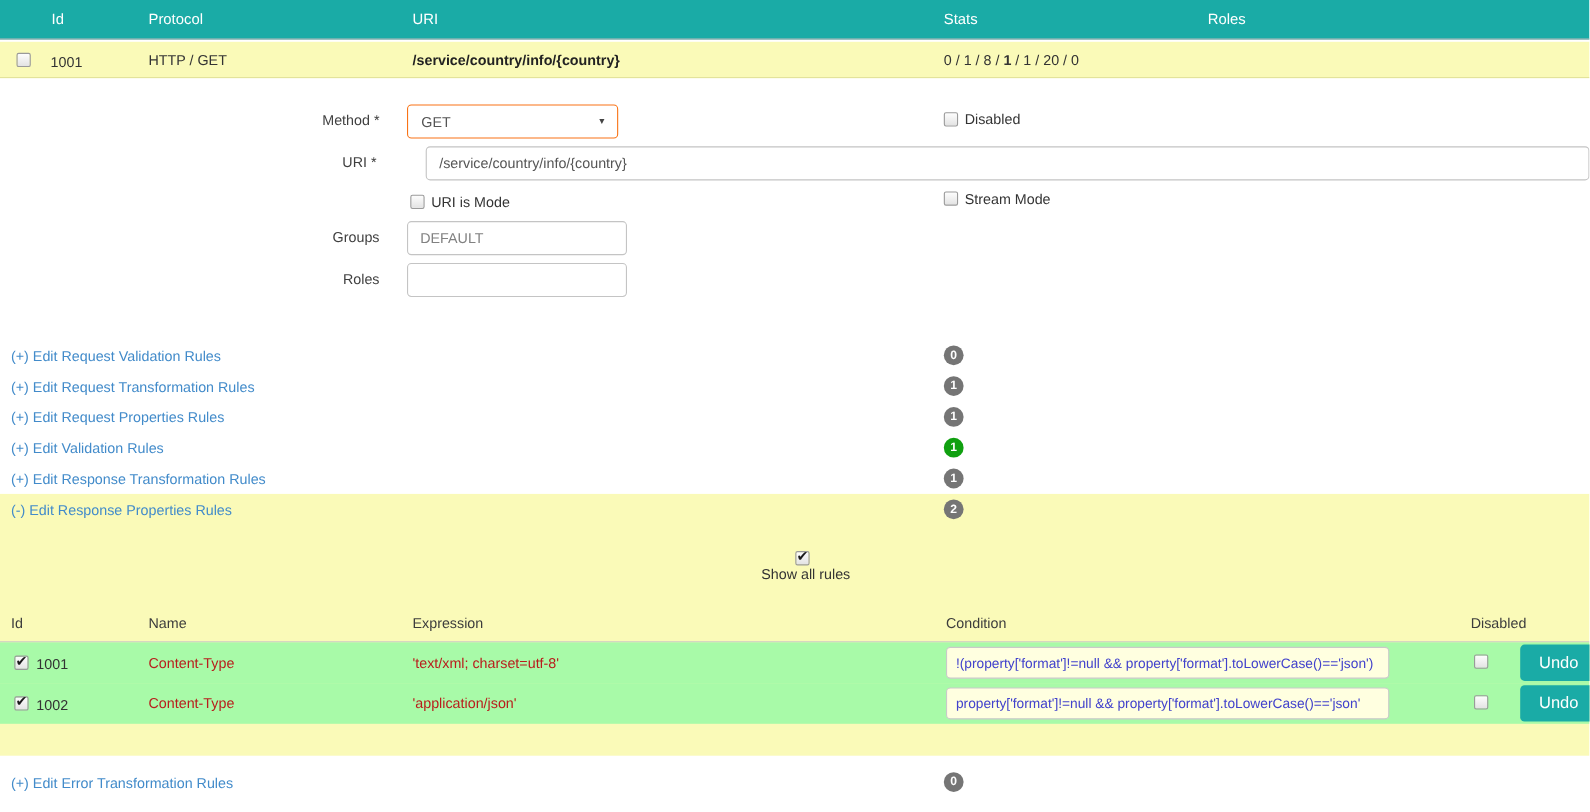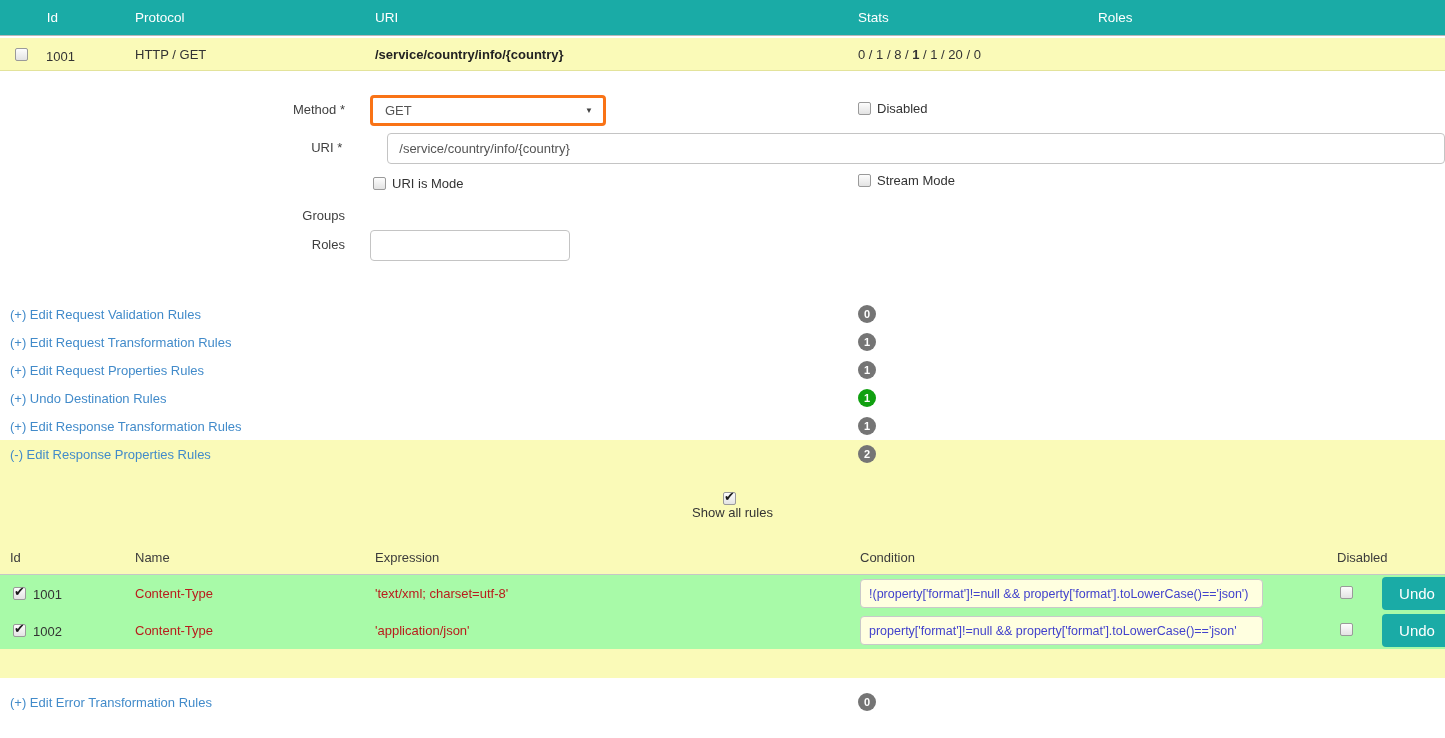--- a/index.html
+++ b/index.html
@@ -26,21 +26,21 @@
     border:1px solid #9a9a9a; border-radius:2px; flex:none;
     background:linear-gradient(#fdfdfd,#e3e3e3); cursor:pointer; }
   .cb.checked::after { content:"✔"; position:absolute; left:0px; top:-4px;
     font-size:13px; color:#1a1a1a; }
 
   
   .form { margin-top:24px; }
   .form-row { display:flex; position:relative; margin-bottom:7px; }
   .form-label { width:345px; text-align:right; padding-top:7px; color:#3f3f3f; }
   .ctrl { margin-left:25px; }
-  .select-box { width:236px; height:31px; border:3px solid #f97316; border-radius:4px;
+  .select-box { width:192px; height:31px; border:1px solid #f97316; border-radius:4px;
     background:#fff; display:flex; align-items:center; justify-content:space-between;
     padding:0 10px 0 12px; color:#555; cursor:pointer; }
   .select-arrow { font-size:8px; color:#444; }
   .text-input { height:31px; border:1px solid #c4c4c4; border-radius:4px;
     padding:0 11px; color:#555; font-family:"Liberation Sans",sans-serif; font-size:13px; }
   .w-uri { width:1066px; }
   .w-small { width:200px; }
   .input-gray { color:#818181; }
   .right-check { position:absolute; left:858px; top:6px; display:flex; align-items:center; }
   .right-check .lbl, .inline-check .lbl { margin-left:6px; color:#333; }
@@ -130,20 +130,21 @@
       <span class="lbl">URI is Mode</span>
     </div>
     <div class="right-check" style="top:-1px; left:485px;">
       <span class="cb"></span>
       <span class="lbl">Stream Mode</span>
     </div>
   </div>
 
   <div class="form-row">
     <div class="form-label">Groups</div>
+    <input class="ctrl text-input w-small input-gray" value="DEFAULT" style="">
   </div>
 
   <div class="form-row">
     <div class="form-label">Roles</div>
     <input class="ctrl text-input w-small" value="" style="">
   </div>
 </div>
 
 <div class="links">
   <div class="rule-row">
@@ -152,21 +153,21 @@
   </div>
   <div class="rule-row">
     <a>(+) Edit Request Transformation Rules</a>
     <span class="badge">1</span>
   </div>
   <div class="rule-row">
     <a>(+) Edit Request Properties Rules</a>
     <span class="badge">1</span>
   </div>
   <div class="rule-row">
-    <a>(+) Undo Destination Rules</a>
+    <a>(+) Edit Validation Rules</a>
     <span class="badge green">1</span>
   </div>
   <div class="rule-row">
     <a>(+) Edit Response Transformation Rules</a>
     <span class="badge">1</span>
   </div>
 </div>
 
 <div class="expanded">
   <div class="rule-row">

